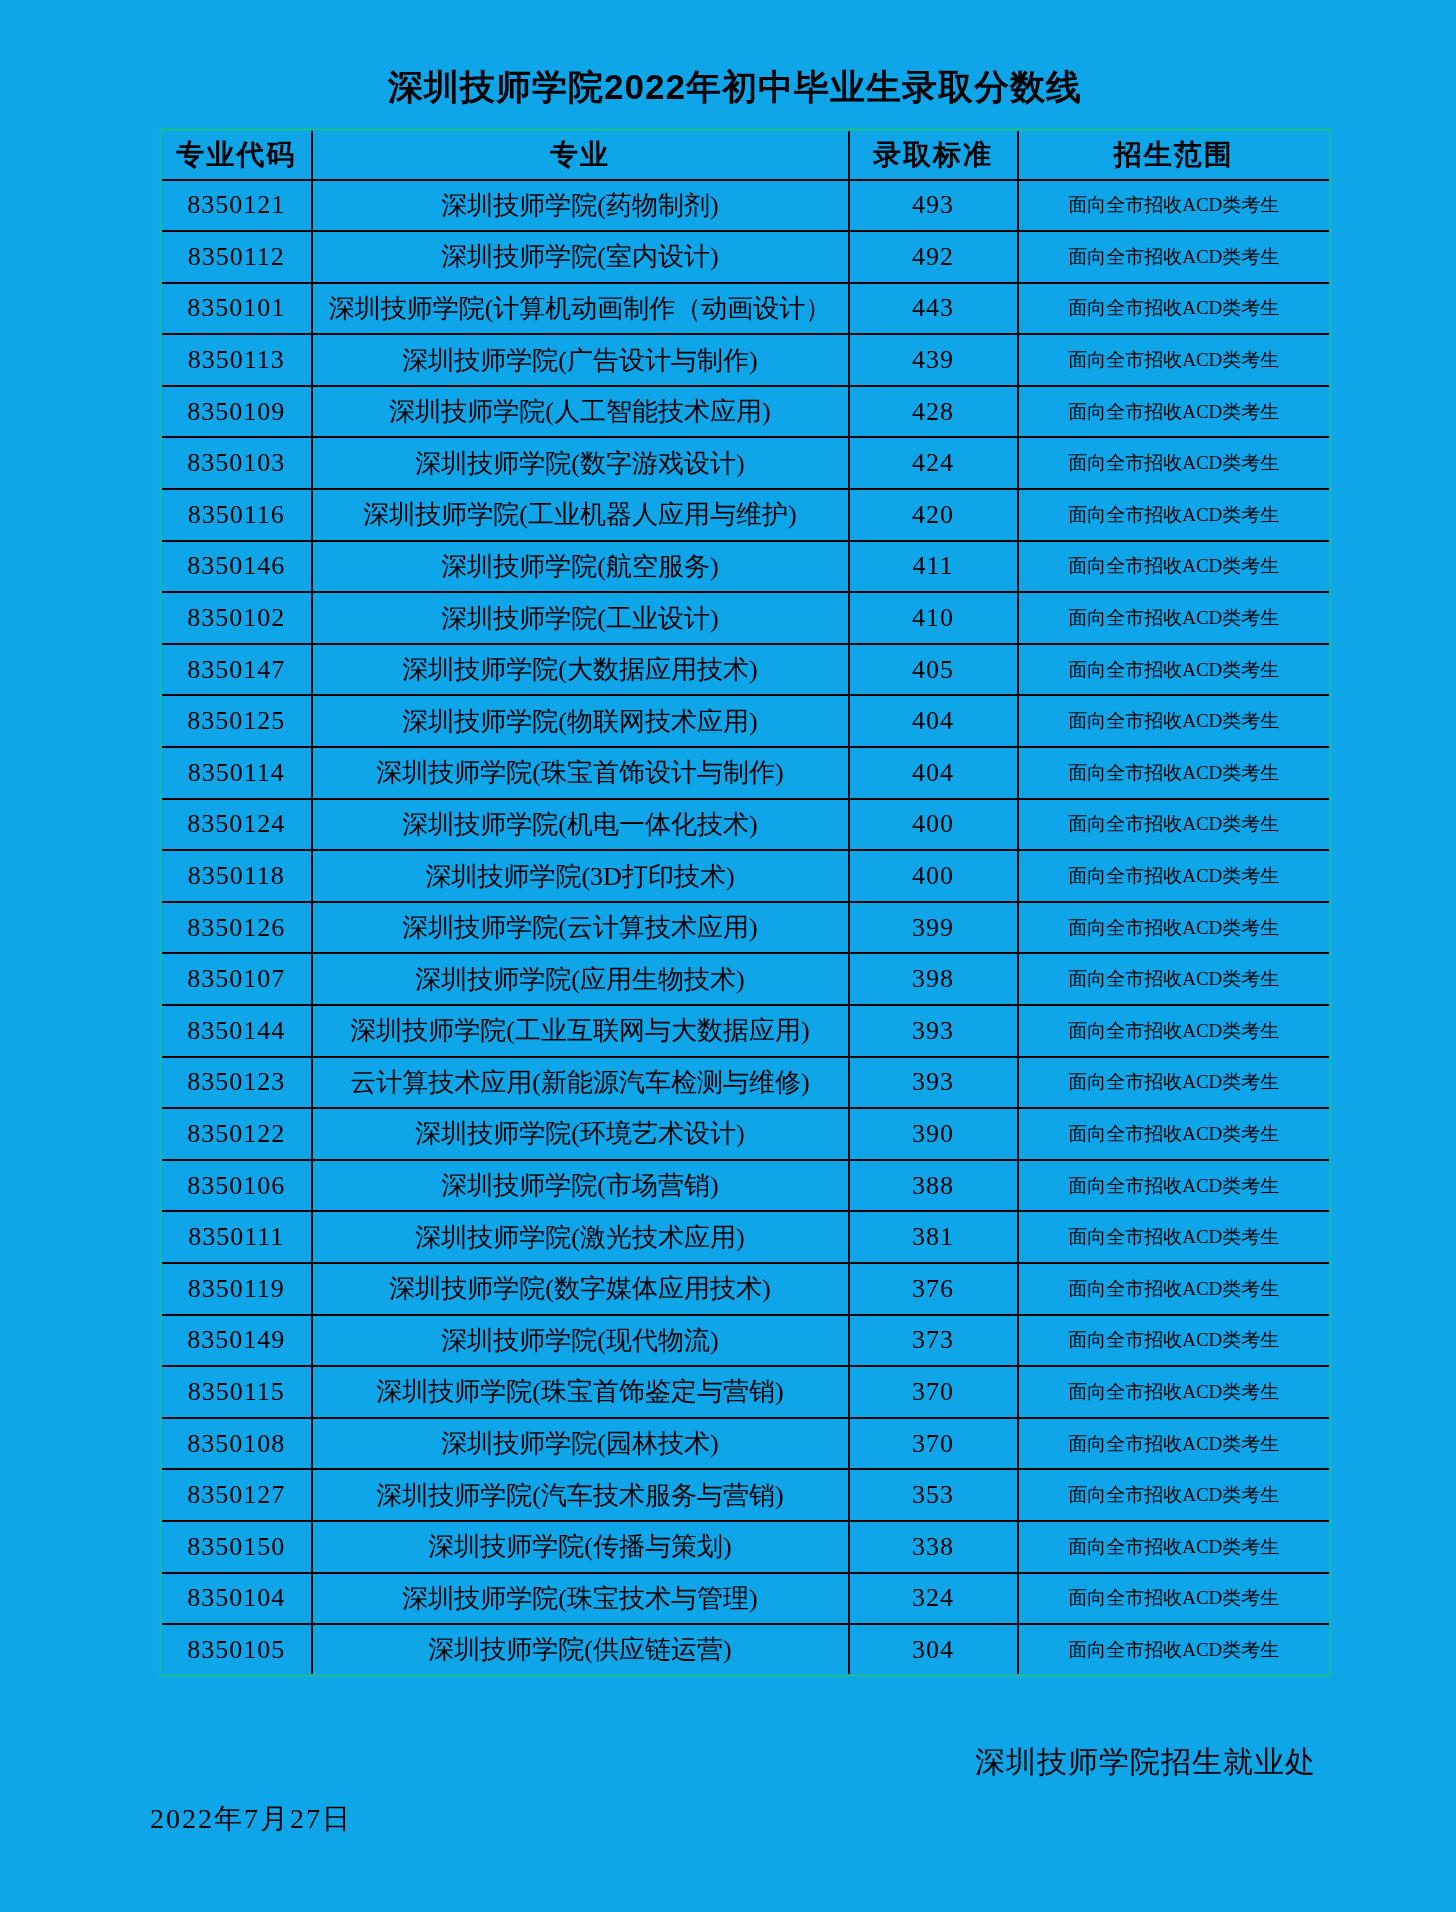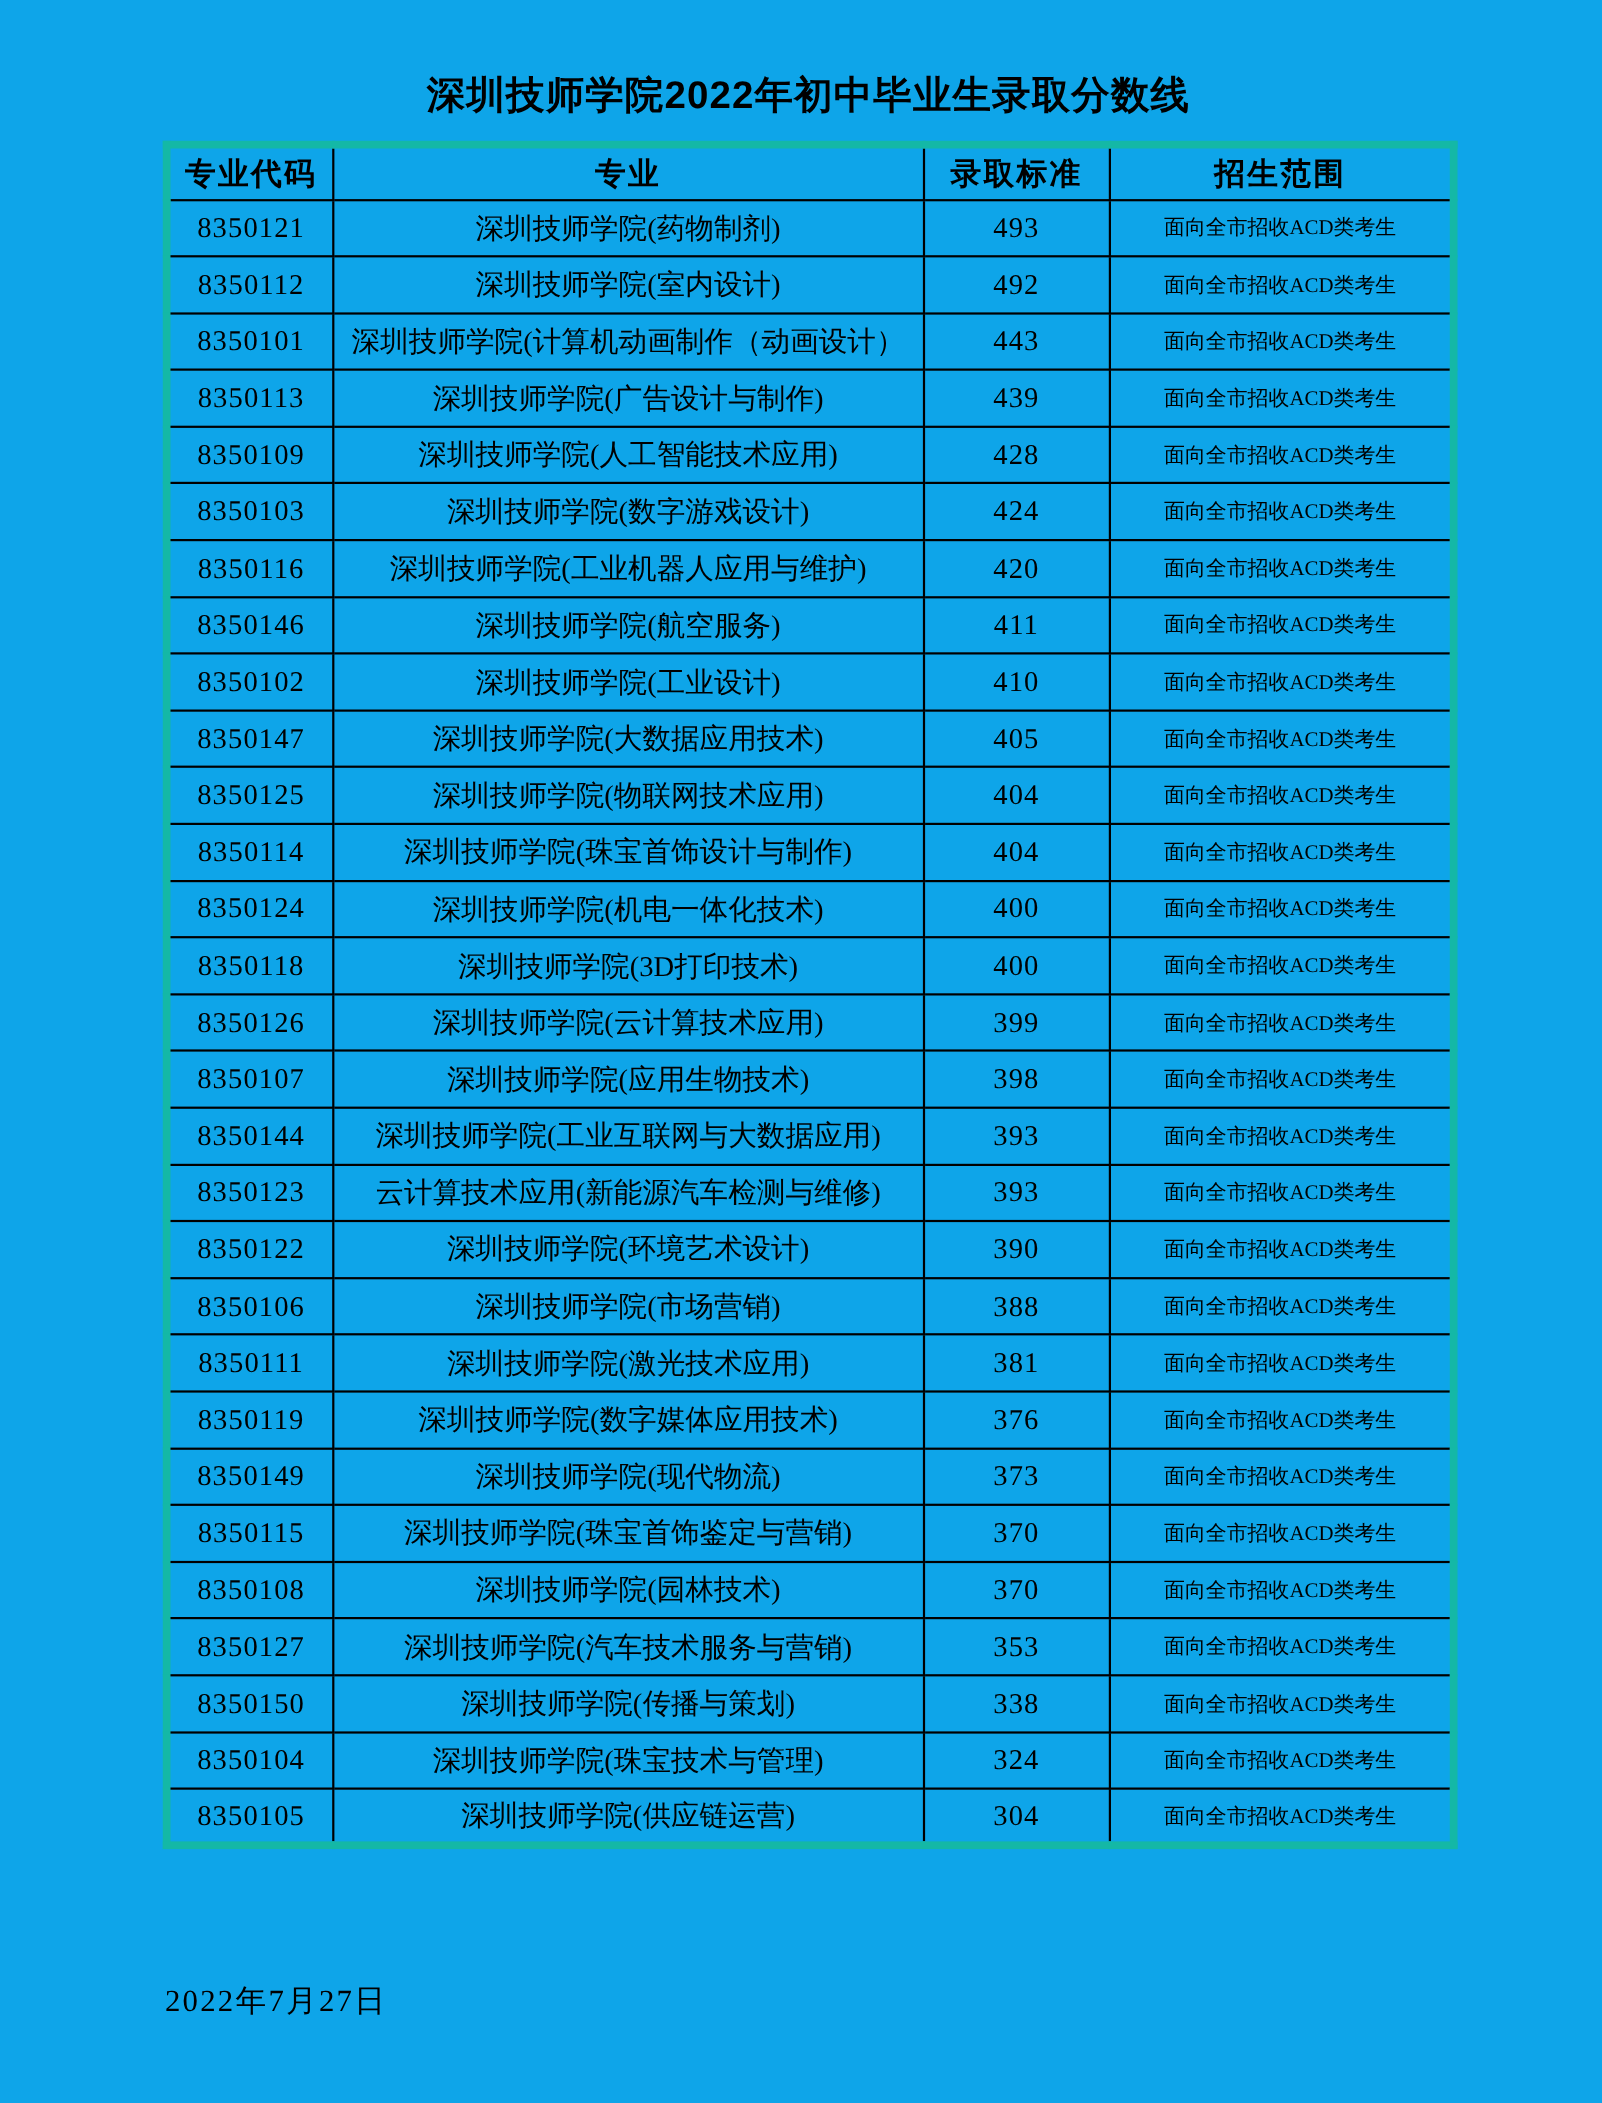--- a/index.html
+++ b/index.html
@@ -17,25 +17,25 @@
     text-align:center;
     font-family:"Liberation Sans","DejaVu Sans",sans-serif;
     font-weight:bold;
     font-size:35px;
     line-height:42px;
     letter-spacing:1px;
     white-space:nowrap;
   }
   table.score-table{
     position:absolute;
-    left:148px;top:128px;
+    left:159px;top:128px;
     width:1170px;
     border-collapse:collapse;
     table-layout:fixed;
-    border:7px solid #14b8a6;
+    border:3px solid #14b8a6;
   }
   .score-table th,.score-table td{
     border:2px solid #000;
     text-align:center;
     vertical-align:middle;
     padding:0;
     overflow:hidden;
   }
   .score-table thead tr{height:50px;}
   .score-table tbody tr{height:51.6px;}
@@ -260,16 +260,17 @@
         </tr>
         <tr>
           <td class="c0">8350105</td>
           <td class="c1">深圳技师学院(供应链运营)</td>
           <td class="c2">304</td>
           <td class="c3">面向全市招收ACD类考生</td>
         </tr>
       </tbody>
   </table>
 
+  <div class="footer-issuer">深圳技师学院招生就业处</div>
 
   <div class="footer-date">2022年7月27日</div>
 
 </div>
 
 </body></html>

